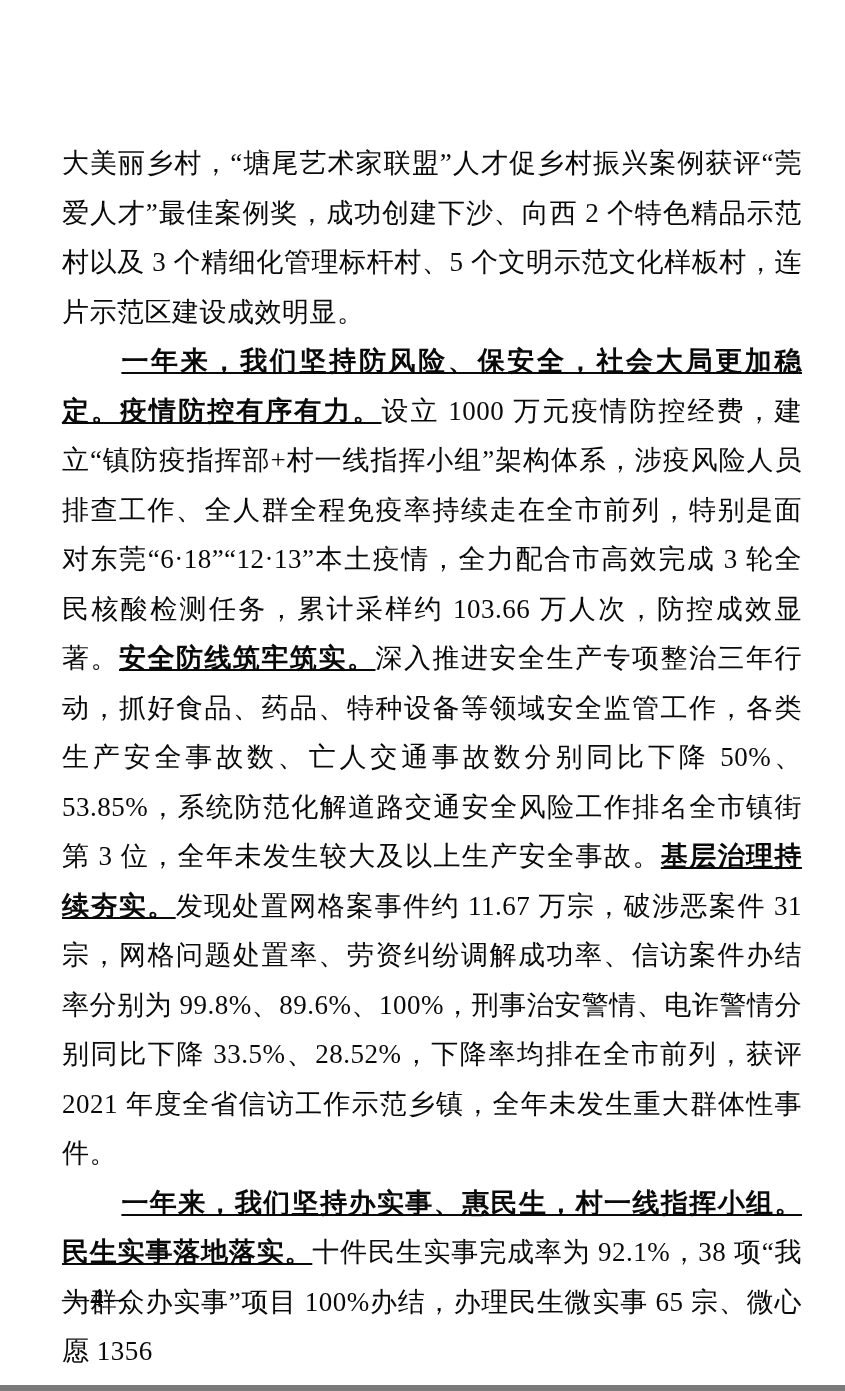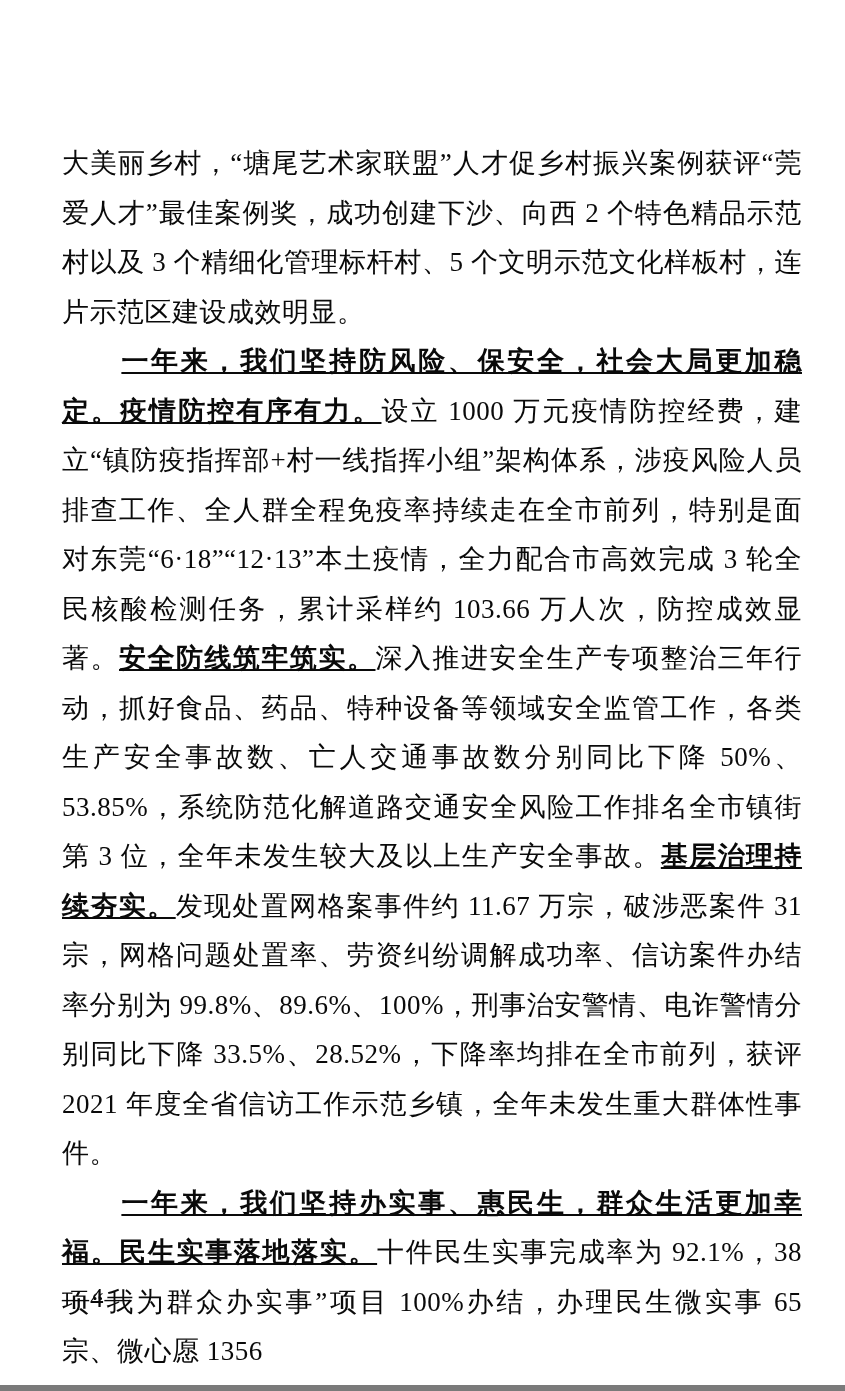--- a/index.html
+++ b/index.html
@@ -61,17 +61,17 @@
     background: #7a7a7a;
   }
 </style>
 </head>
 <body>
 
 <div class="page">
   <div class="doc-body">
       <p><span class="seg-regular">大美丽乡村，“塘尾艺术家联盟”人才促乡村振兴案例获评“莞爱人才”最佳案例奖，成功创建下沙、向西 2 个特色精品示范村以及 3 个精细化管理标杆村、5 个文明示范文化样板村，连片示范区建设成效明显。</span></p>
       <p class="indent"><span class="seg-bold">一年来，我们坚持防风险、保安全，社会大局更加稳定。疫情防控有序有力。</span><span class="seg-regular">设立 1000 万元疫情防控经费，建立“镇防疫指挥部+村一线指挥小组”架构体系，涉疫风险人员排查工作、全人群全程免疫率持续走在全市前列，特别是面对东莞“6·18”“12·13”本土疫情，全力配合市高效完成 3 轮全民核酸检测任务，累计采样约 103.66 万人次，防控成效显著。</span><span class="seg-bold">安全防线筑牢筑实。</span><span class="seg-regular">深入推进安全生产专项整治三年行动，抓好食品、药品、特种设备等领域安全监管工作，各类生产安全事故数、亡人交通事故数分别同比下降 50%、53.85%，系统防范化解道路交通安全风险工作排名全市镇街第 3 位，全年未发生较大及以上生产安全事故。</span><span class="seg-bold">基层治理持续夯实。</span><span class="seg-regular">发现处置网格案事件约 11.67 万宗，破涉恶案件 31 宗，网格问题处置率、劳资纠纷调解成功率、信访案件办结率分别为 99.8%、89.6%、100%，刑事治安警情、电诈警情分别同比下降 33.5%、28.52%，下降率均排在全市前列，获评 2021 年度全省信访工作示范乡镇，全年未发生重大群体性事件。</span></p>
-      <p class="indent"><span class="seg-bold">一年来，我们坚持办实事、惠民生，群众生活更加幸福。民生实事落地落实。</span><span class="seg-regular">十件民生实事完成率为 92.1%，38 项“我为群众办实事”项目 100%办结，办理民生微实事 65 宗、微心愿 1356</span></p>
+      <p class="indent"><span class="seg-bold">一年来，我们坚持办实事、惠民生，村一线指挥小组。民生实事落地落实。</span><span class="seg-regular">十件民生实事完成率为 92.1%，38 项“我为群众办实事”项目 100%办结，办理民生微实事 65 宗、微心愿 1356</span></p>
     </div>
   <div class="page-number">—4—</div>
   <div class="bottom-edge"></div>
 </div>
 
 </body></html>

